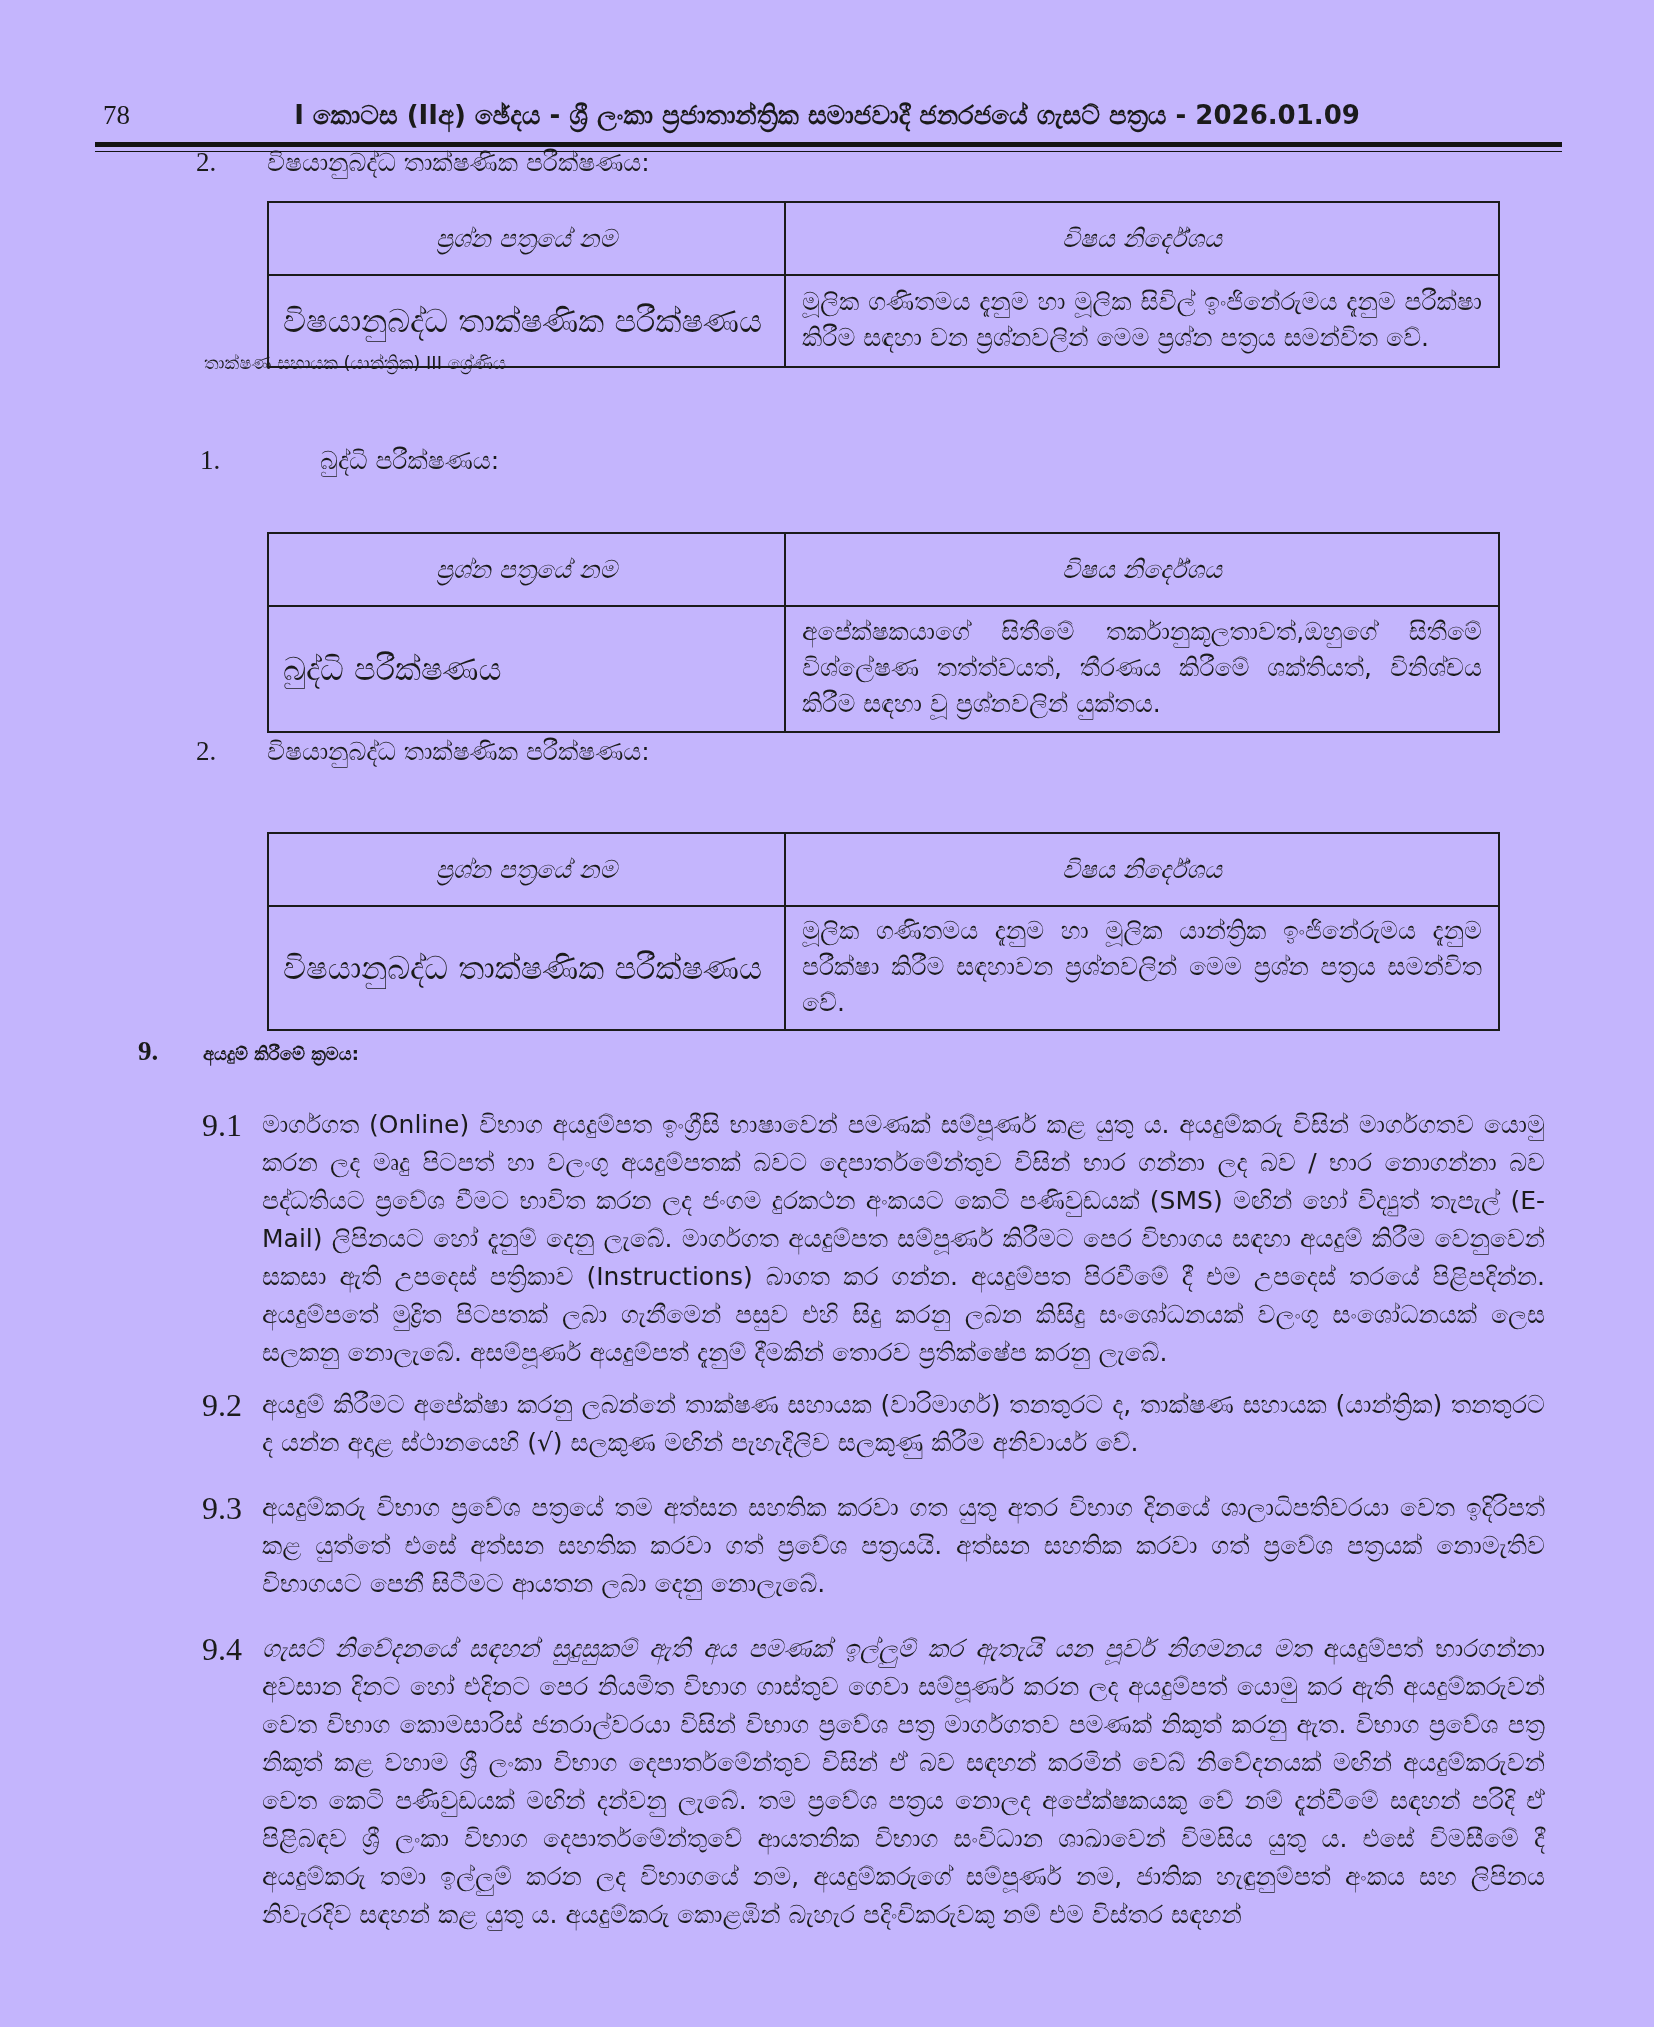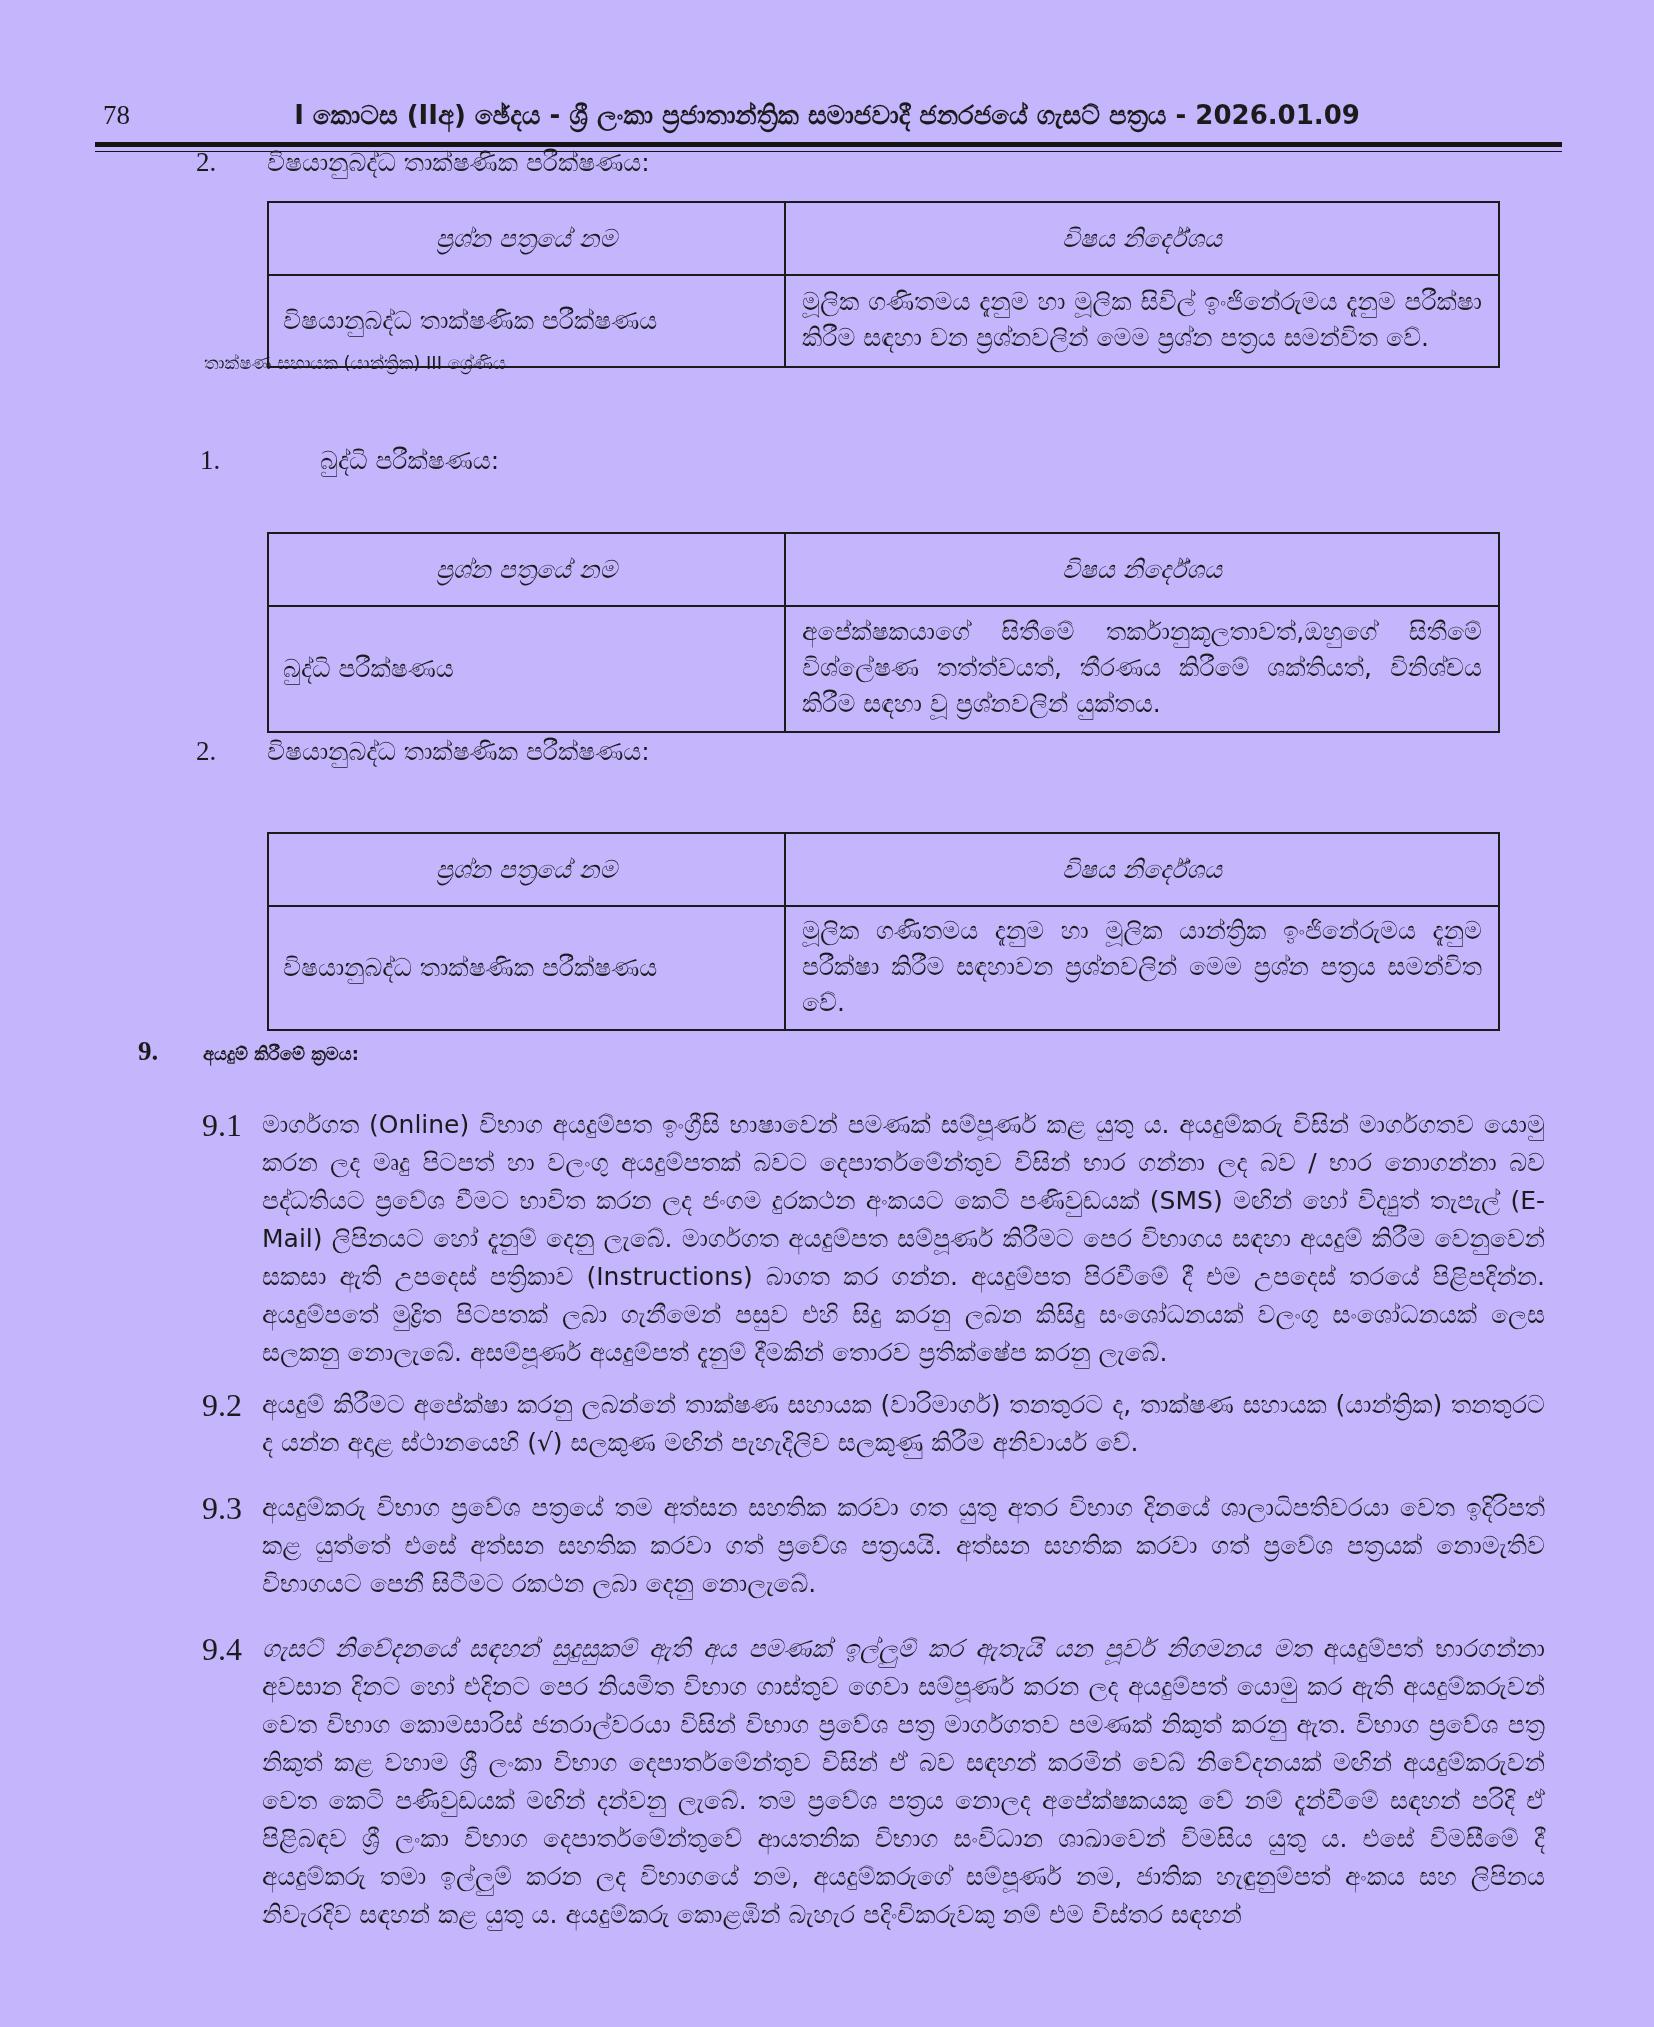--- a/index.html
+++ b/index.html
@@ -71,21 +71,21 @@
     font-style:italic;
     text-align:center;
     font-size:25px;
     height:55px;
     padding:8px 10px;
   }
   .gz-table col.c1 { width:517px; }
   .gz-table td.name {
     text-align:left; vertical-align:middle;
     padding:6px 14px;
-    font-size:25px;
+    font-size:32px;
   }
   .gz-table td.syl {
     text-align:justify; vertical-align:middle;
     padding:6px 16px 8px 16px;
     font-size:25px; line-height:36px;
   }
   .table-1 { top:201px; } .table-1 td { height:76px; }
   .table-2 { top:532px; } .table-2 td { height:110px; }
   .table-3 { top:832px; } .table-3 td { height:107px; }
 
@@ -194,21 +194,21 @@
     <span class="ctext">මාර්ගගත (Online) විභාග අයදුම්පත ඉංග්‍රීසි භාෂාවෙන් පමණක් සම්පූර්ණ කළ යුතු ය. අයදුම්කරු විසින් මාර්ගගතව යොමු කරන ලද මෘදු පිටපත් හා වලංගු අයදුම්පතක් බවට දෙපාර්තමේන්තුව විසින් භාර ගන්නා ලද බව / භාර නොගන්නා බව පද්ධතියට ප්‍රවේශ වීමට භාවිත කරන ලද ජංගම දුරකථන අංකයට කෙටි පණිවුඩයක් (SMS) මඟින් හෝ විද්‍යුත් තැපැල් (E-Mail) ලිපිනයට හෝ දැනුම් දෙනු ලැබේ. මාර්ගගත අයදුම්පත සම්පූර්ණ කිරීමට පෙර විභාගය සඳහා අයදුම් කිරීම වෙනුවෙන් සකසා ඇති උපදෙස් පත්‍රිකාව (Instructions) බාගත කර ගන්න. අයදුම්පත පිරවීමේ දී එම උපදෙස් තරයේ පිළිපදින්න. අයදුම්පතේ මුද්‍රිත පිටපතක් ලබා ගැනීමෙන් පසුව එහි සිදු කරනු ලබන කිසිදු සංශෝධනයක් වලංගු සංශෝධනයක් ලෙස සලකනු නොලැබේ. අසම්පූර්ණ අයදුම්පත් දැනුම් දීමකින් තොරව ප්‍රතික්ෂේප කරනු ලැබේ.</span>
   </div>
 
   <div class="clause clause-2">
     <span class="cnum">9.2</span>
     <span class="ctext">අයදුම් කිරීමට අපේක්ෂා කරනු ලබන්නේ තාක්ෂණ සහායක (වාරිමාර්ග) තනතුරට ද, තාක්ෂණ සහායක (යාන්ත්‍රික) තනතුරට ද යන්න අදාළ ස්ථානයෙහි (√) සලකුණ මඟින් පැහැදිලිව සලකුණු කිරීම අනිවාර්ය වේ.</span>
   </div>
 
   <div class="clause clause-3">
     <span class="cnum">9.3</span>
-    <span class="ctext">අයදුම්කරු විභාග ප්‍රවේශ පත්‍රයේ තම අත්සන සහතික කරවා ගත යුතු අතර විභාග දිනයේ ශාලාධිපතිවරයා වෙත ඉදිරිපත් කළ යුත්තේ එසේ අත්සන සහතික කරවා ගත් ප්‍රවේශ පත්‍රයයි. අත්සන සහතික කරවා ගත් ප්‍රවේශ පත්‍රයක් නොමැතිව විභාගයට පෙනී සිටීමට රකථන ලබා දෙනු නොලැබේ.</span>
+    <span class="ctext">අයදුම්කරු විභාග ප්‍රවේශ පත්‍රයේ තම අත්සන සහතික කරවා ගත යුතු අතර විභාග දිනයේ ශාලාධිපතිවරයා වෙත ඉදිරිපත් කළ යුත්තේ එසේ අත්සන සහතික කරවා ගත් ප්‍රවේශ පත්‍රයයි. අත්සන සහතික කරවා ගත් ප්‍රවේශ පත්‍රයක් නොමැතිව විභාගයට පෙනී සිටීමට ආයතන ලබා දෙනු නොලැබේ.</span>
   </div>
 
   <div class="clause clause-4">
     <span class="cnum">9.4</span>
     <span class="ctext"><span class="lead-italic">ගැසට් නිවේදනයේ සඳහන් සුදුසුකම් ඇති අය පමණක් ඉල්ලුම් කර ඇතැයි යන පූර්ව නිගමනය මත</span><span> අයදුම්පත් භාරගන්නා අවසාන දිනට හෝ එදිනට පෙර නියමිත විභාග ගාස්තුව ගෙවා සම්පූර්ණ කරන ලද අයදුම්පත් යොමු කර ඇති අයදුම්කරුවන් වෙත විභාග කොමසාරිස් ජනරාල්වරයා විසින් විභාග ප්‍රවේශ පත්‍ර මාර්ගගතව පමණක් නිකුත් කරනු ඇත. විභාග ප්‍රවේශ පත්‍ර නිකුත් කළ වහාම ශ්‍රී ලංකා විභාග දෙපාර්තමේන්තුව විසින් ඒ බව සඳහන් කරමින් වෙබ් නිවේදනයක් මඟින් අයදුම්කරුවන් වෙත කෙටි පණිවුඩයක් මඟින් දන්වනු ලැබේ. තම ප්‍රවේශ පත්‍රය නොලද අපේක්ෂකයකු වේ නම් දැන්වීමේ සඳහන් පරිදි ඒ පිළිබඳව ශ්‍රී ලංකා විභාග දෙපාර්තමේන්තුවේ ආයතනික විභාග සංවිධාන ශාඛාවෙන් විමසිය යුතු ය. එසේ විමසීමේ දී අයදුම්කරු තමා ඉල්ලුම් කරන ලද විභාගයේ නම, අයදුම්කරුගේ සම්පූර්ණ නම, ජාතික හැඳුනුම්පත් අංකය සහ ලිපිනය නිවැරදිව සඳහන් කළ යුතු ය. අයදුම්කරු කොළඹින් බැහැර පදිංචිකරුවකු නම් එම විස්තර සඳහන්</span></span>
   </div>
 
 </div>
 
 </body></html>

